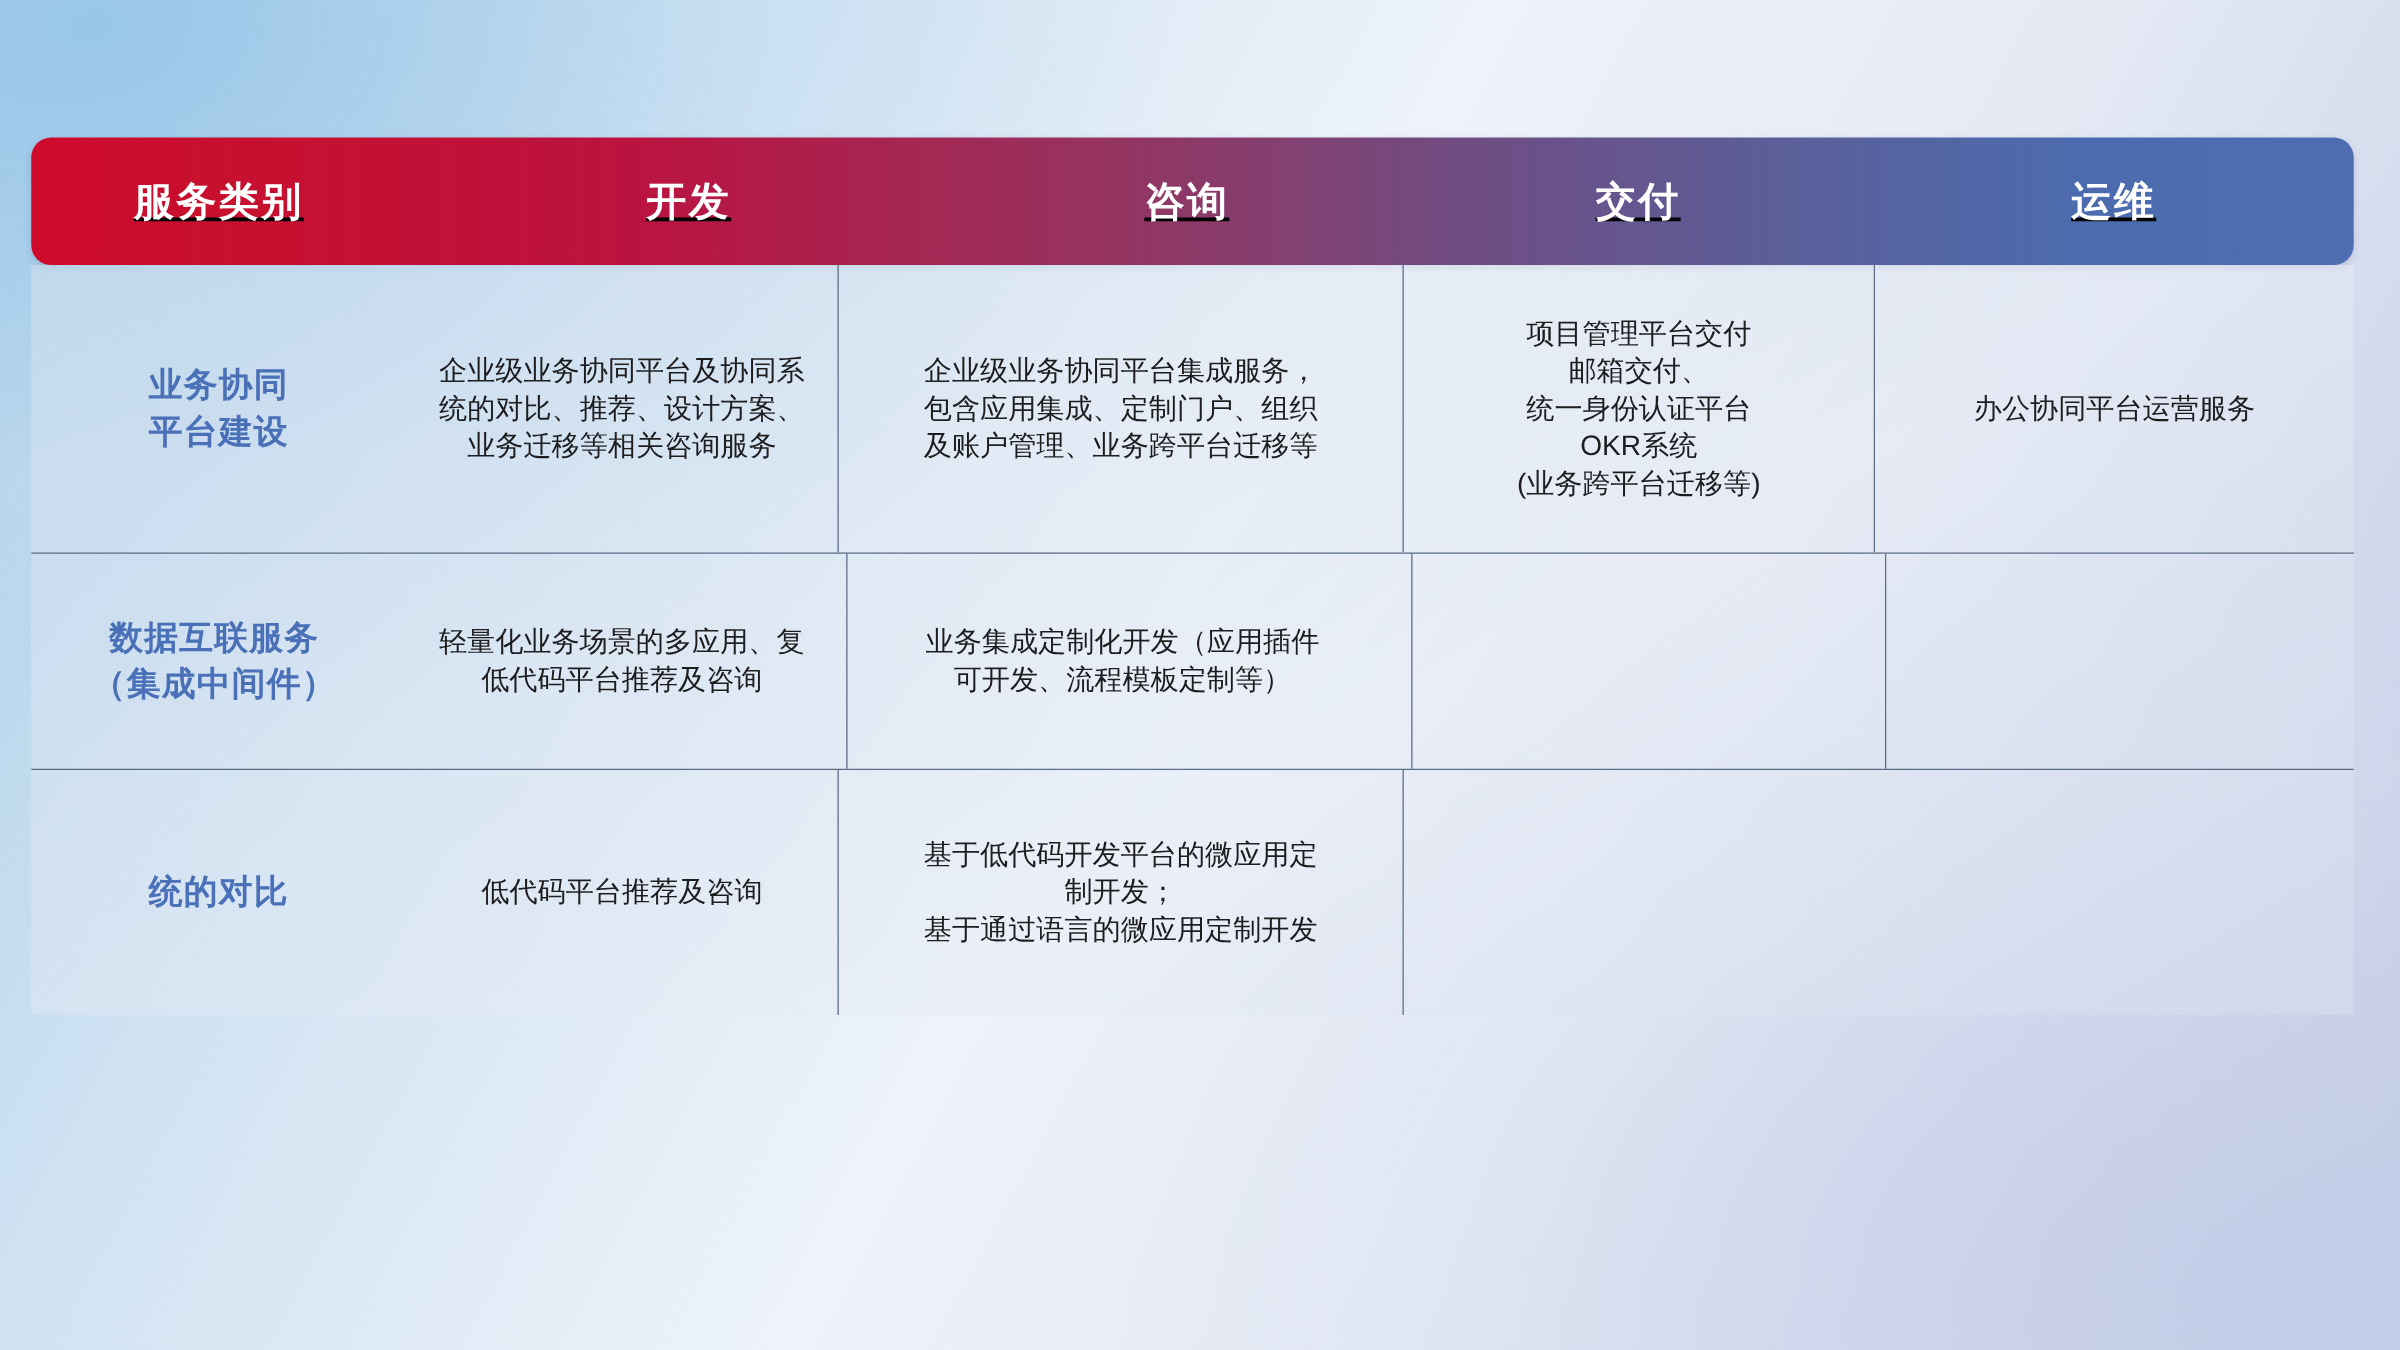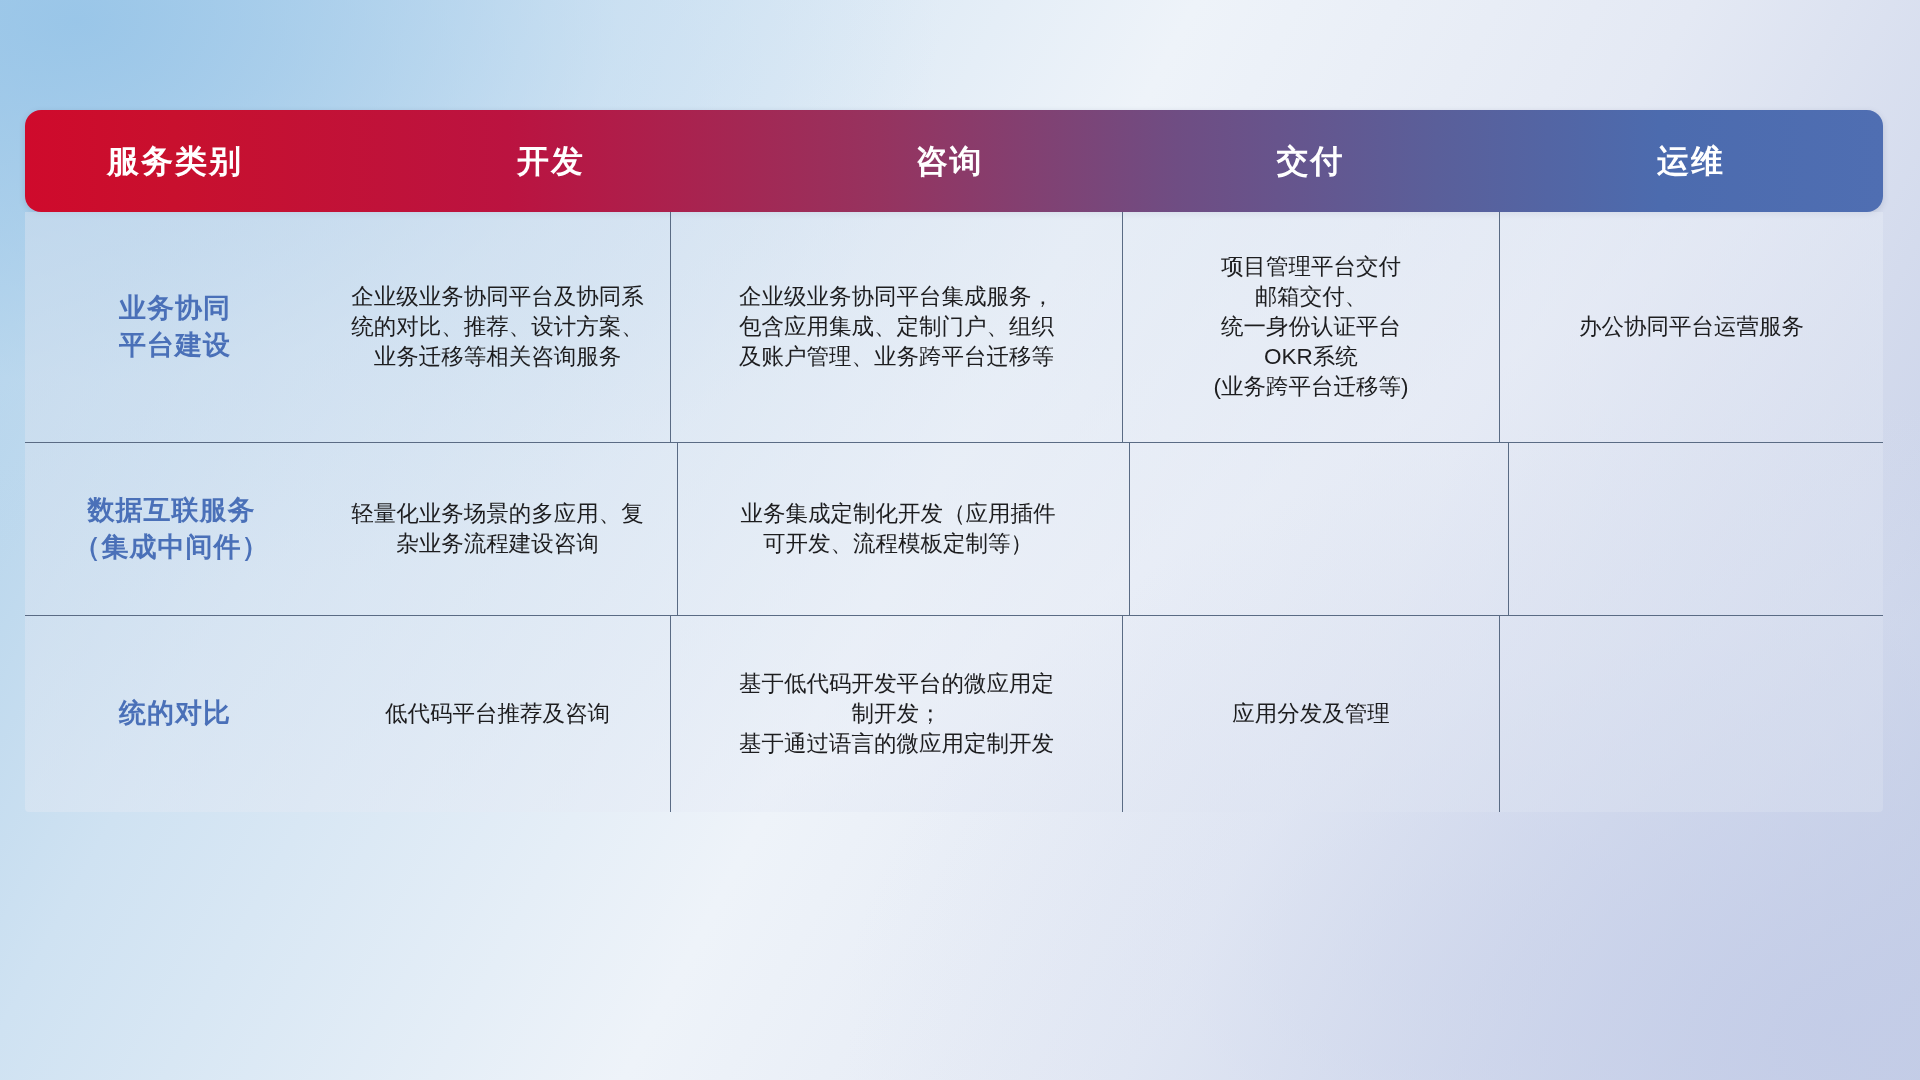--- a/index.html
+++ b/index.html
@@ -33,20 +33,21 @@
         #bb1340 26%,
         #96335f 46%,
         #6f4d83 62%,
         #5a5f9a 76%,
         #4c6bae 88%,
         #4f6eb2 100%);
     display: flex;
     align-items: center;
     box-shadow: 0 2px 6px rgba(60,70,110,0.18);
     overflow: hidden;
+    text-decoration: underline;
   }
   .th {
     color: #ffffff;
     font-size: 32px;
     font-weight: bold;
     text-align: center;
     letter-spacing: 2px;
     line-height: 1;
     white-space: nowrap;
   }
@@ -137,31 +138,30 @@
 统一身份认证平台
 OKR系统
 (业务跨平台迁移等)</div>
       <div class="td c5 vline">办公协同平台运营服务</div>
     </div>
 
     <div class="trow r2">
       <div class="td c1 cat">数据互联服务
 （集成中间件）</div>
       <div class="td c2">轻量化业务场景的多应用、复
-杂业务流程建设咨询</div>
+低代码平台推荐及咨询</div>
       <div class="td c3 vline">业务集成定制化开发（应用插件
 可开发、流程模板定制等）</div>
       <div class="td c4 vline"></div>
       <div class="td c5 vline"></div>
     </div>
 
     <div class="trow r3">
       <div class="td c1 cat">统的对比</div>
       <div class="td c2">低代码平台推荐及咨询</div>
       <div class="td c3 vline">基于低代码开发平台的微应用定
 制开发；
 基于通过语言的微应用定制开发</div>
-      <div class="td c4 vline">应用分发及管理</div>
       <div class="td c5 vline"></div>
     </div>
 
   </div>
 </div>
 
 </body></html>

